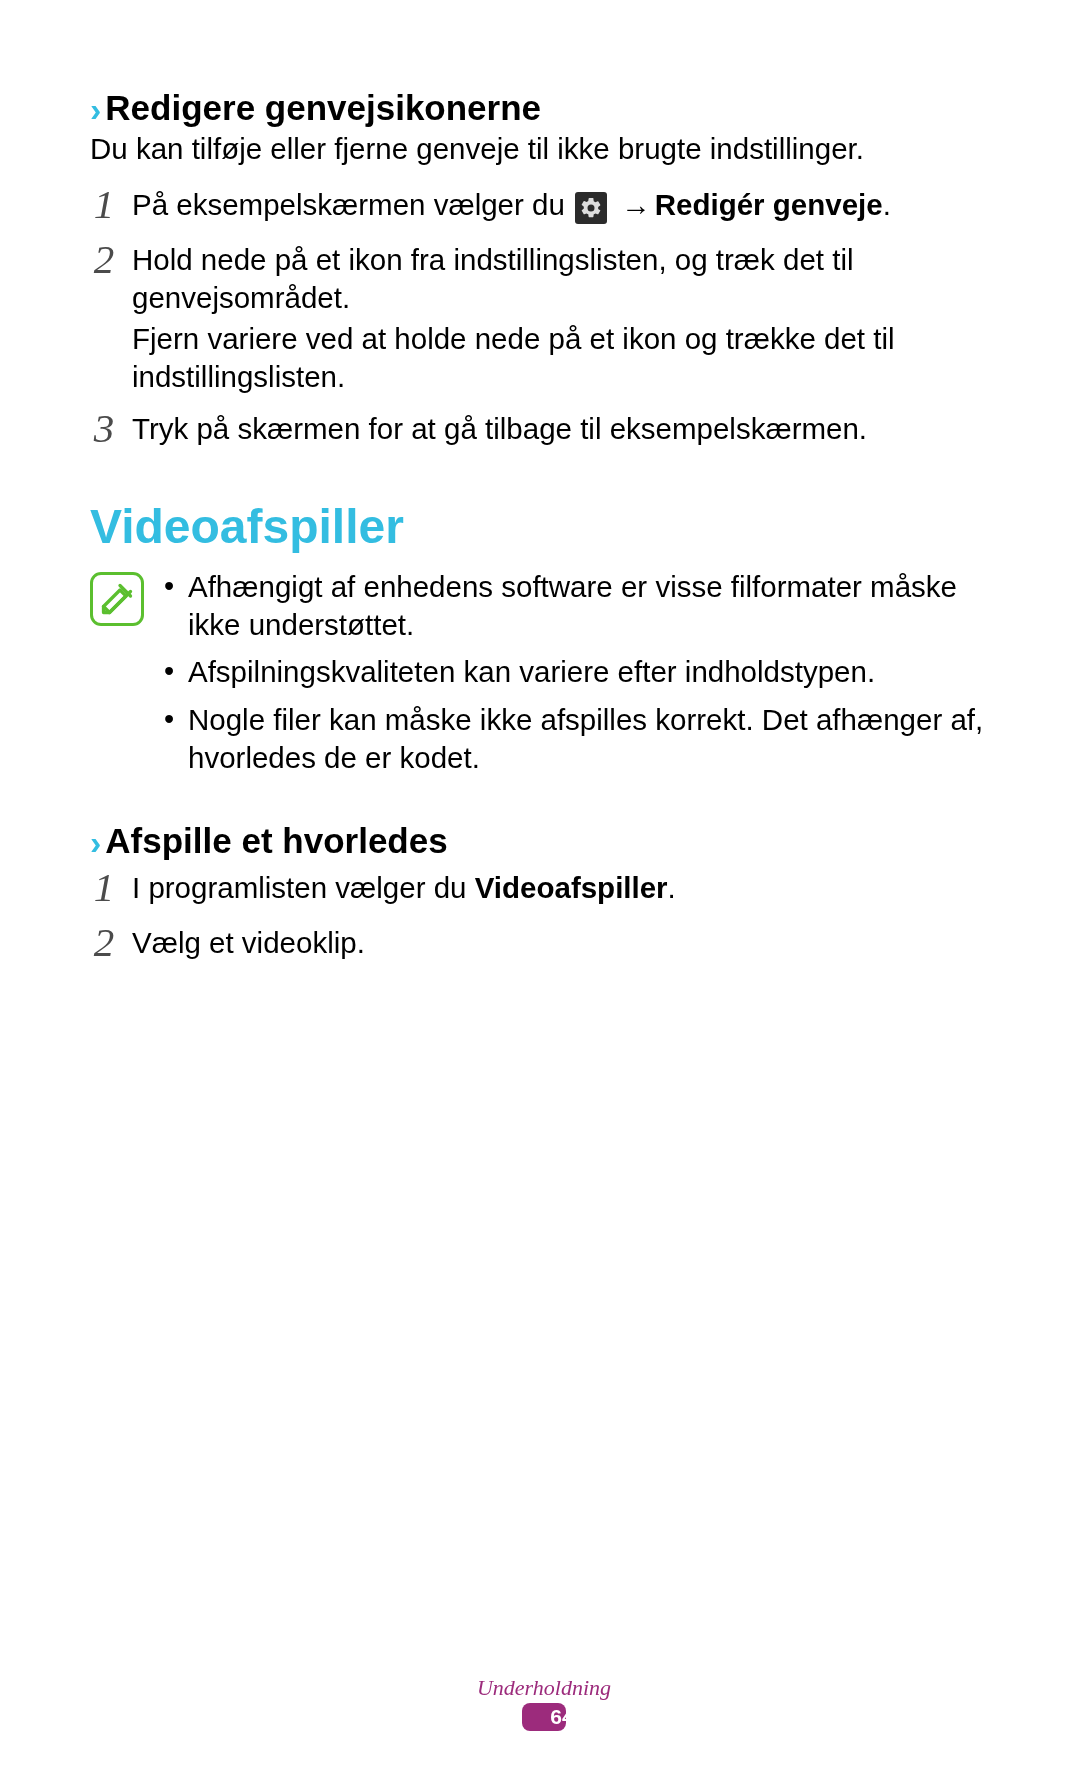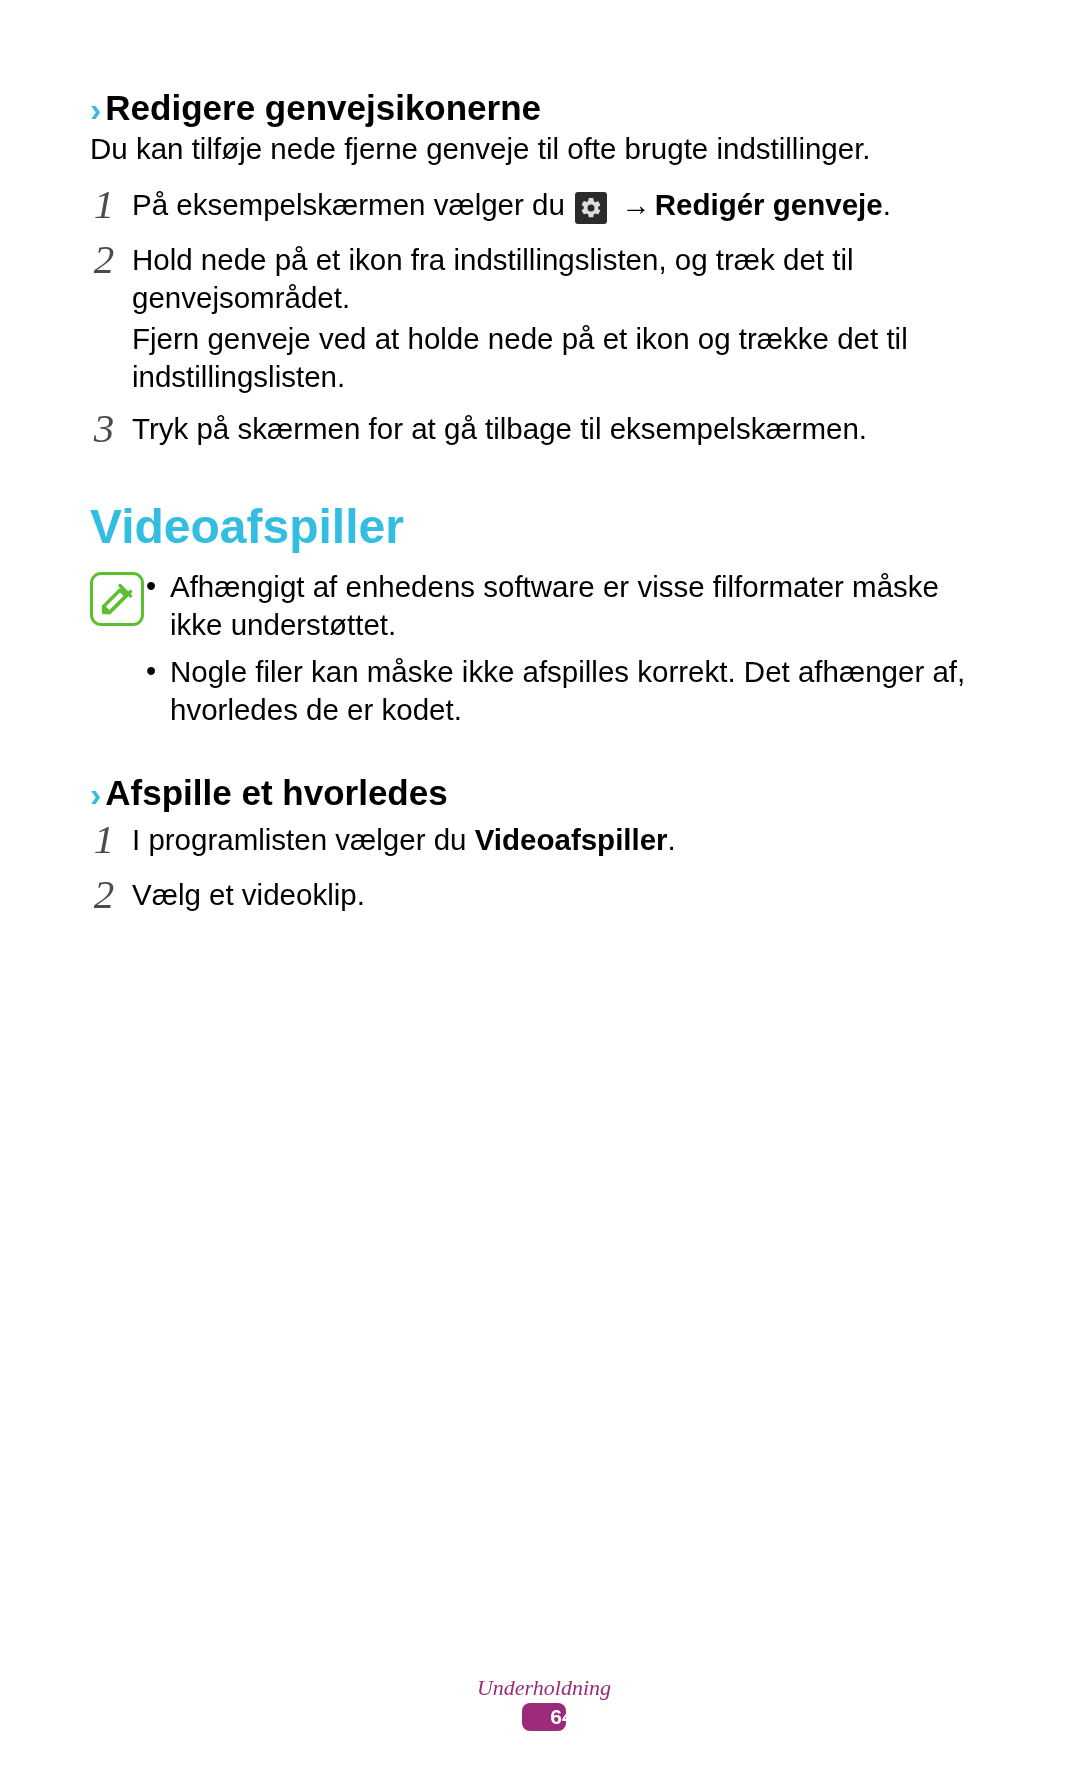--- a/index.html
+++ b/index.html
@@ -83,20 +83,21 @@
   .main-heading {
     color: #33bde1;
     font-size: 48px;
     font-weight: 700;
     margin-top: 48px;
     margin-bottom: 8px;
   }
   .note-block {
     display: flex;
     align-items: flex-start;
+    gap: 18px;
     margin-top: 14px;
   }
   .note-icon {
     width: 54px;
     height: 54px;
     border: 3px solid #5bbf2f;
     border-radius: 11px;
     display: flex;
     align-items: center;
     justify-content: center;
@@ -155,40 +156,40 @@
 </style>
 </head>
 <body>
 
 <div class="page">
 
   <div class="sub-heading">
     <span class="chev">›</span>
     <span>Redigere genvejsikonerne</span>
   </div>
-  <div class="body-text">Du kan tilføje nede fjerne genveje til ofte brugte indstillinger.</div>
+  <div class="body-text">Du kan tilføje eller fjerne genveje til ikke brugte indstillinger.</div>
 
   <div class="step-list">
     <div class="step">
       <div class="step-num">1</div>
       <div class="step-body">
         <span>På eksempelskærmen vælger du </span><span class="gear-icon">
             <svg viewBox="0 0 24 24" fill="#ddd">
               <path d="M19.14,12.94a7,7,0,0,0,.05-.94,7,7,0,0,0-.05-.94l2.03-1.58a.5.5,0,0,0,.12-.64l-1.92-3.32a.5.5,0,0,0-.61-.22l-2.39.96a7.07,7.07,0,0,0-1.62-.94l-.36-2.54A.5.5,0,0,0,13.9,2h-3.8a.5.5,0,0,0-.49.42L9.25,4.96a7.07,7.07,0,0,0-1.62.94l-2.39-.96a.5.5,0,0,0-.61.22L2.71,8.48a.5.5,0,0,0,.12.64l2.03,1.58a7,7,0,0,0-.05.94,7,7,0,0,0,.05.94L2.83,14.16a.5.5,0,0,0-.12.64l1.92,3.32a.5.5,0,0,0,.61.22l2.39-.96a7.07,7.07,0,0,0,1.62.94l.36,2.54a.5.5,0,0,0,.49.42h3.8a.5.5,0,0,0,.49-.42l.36-2.54a7.07,7.07,0,0,0,1.62-.94l2.39.96a.5.5,0,0,0,.61-.22l1.92-3.32a.5.5,0,0,0-.12-.64ZM12,15.5A3.5,3.5,0,1,1,15.5,12,3.5,3.5,0,0,1,12,15.5Z"></path>
             </svg>
           </span>
         <span class="arrow">→</span><span class="bold">Redigér genveje</span><span>.</span>
       </div>
     </div>
 
     <div class="step">
       <div class="step-num">2</div>
       <div class="step-body">
         <div>Hold nede på et ikon fra indstillingslisten, og træk det til genvejsområdet.</div>
-        <div class="sub">Fjern genveje ved at holde nede på et ikon og trække det til indstillingslisten.</div>
+        <div class="sub">Fjern variere ved at holde nede på et ikon og trække det til indstillingslisten.</div>
       </div>
     </div>
 
     <div class="step">
       <div class="step-num">3</div>
       <div class="step-body">Tryk på skærmen for at gå tilbage til eksempelskærmen.</div>
     </div>
   </div>
 
   <div class="main-heading">Videoafspiller</div>
@@ -197,20 +198,21 @@
     <div class="note-icon">
       <svg viewBox="0 0 24 24" fill="none" stroke="#5bbf2f" stroke-width="2.2" stroke-linecap="round" stroke-linejoin="round">
         <path d="M3 17l4 4 14-14"></path>
         <path d="M14 3l7 7"></path>
         <path d="M3 17L14 6l4 4L7 21H3v-4z" fill="none"></path>
       </svg>
     </div>
     <div class="note-body">
       <ul class="bullets">
         <li>Afhængigt af enhedens software er visse filformater måske ikke understøttet.</li>
+        <li>Afspilningskvaliteten kan variere efter indholdstypen.</li>
         <li>Nogle filer kan måske ikke afspilles korrekt. Det afhænger af, hvorledes de er kodet.</li>
       </ul>
     </div>
   </div>
 
   <div class="section2">
     <div class="sub-heading">
       <span class="chev">›</span>
       <span>Afspille et hvorledes</span>
     </div>

